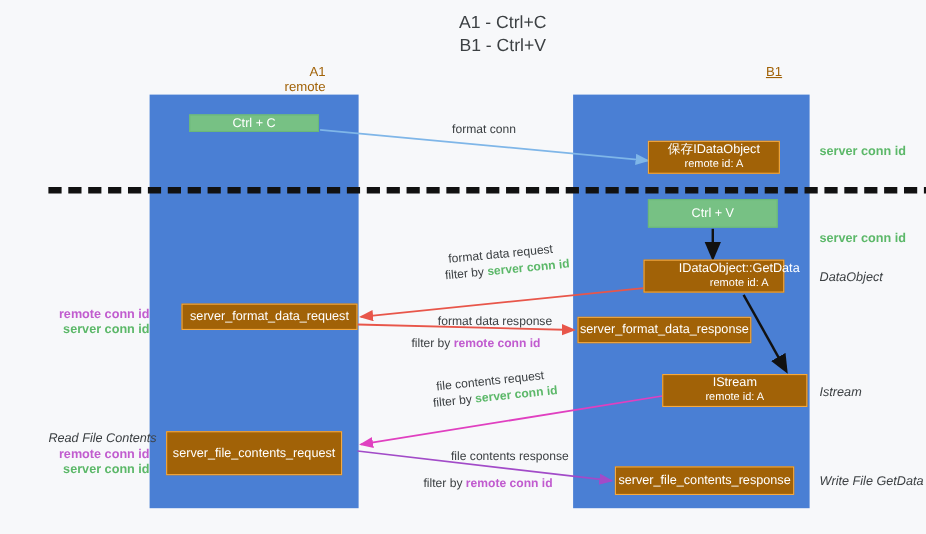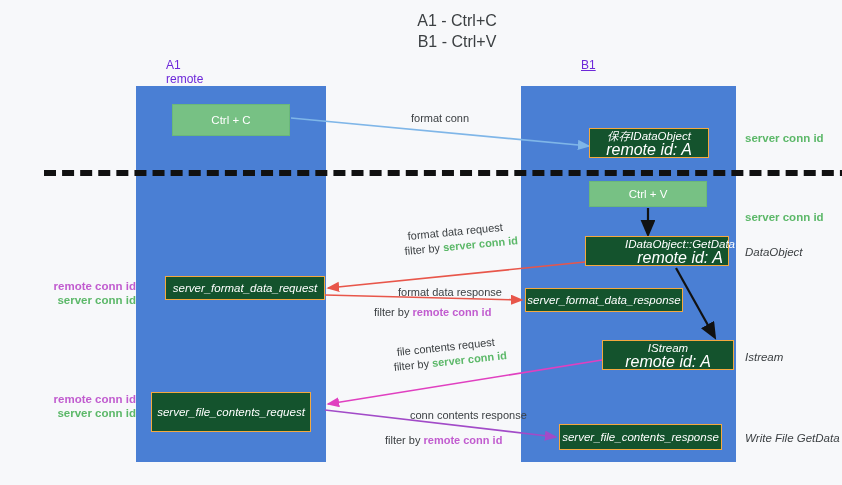--- a/index.html
+++ b/index.html
@@ -18,21 +18,21 @@
   
   #title{
     left:0;top:10px;width:842px;
     text-align:center;
     font-size:16px;line-height:21px;
     color:#3c4043;
   }
 
   
   .lane-head{
-    text-align:left;font-size:12px;line-height:14px;color:#6d28d9;
+    text-align:right;font-size:12px;line-height:14px;color:#a16207;
   }
   #head-a{left:130px;top:58px;width:130px;}
   #head-b{left:545px;top:58px;width:130px;text-decoration:underline;}
 
   
   .lane{background:#4a7fd4;}
   #lane-a{left:100px;top:86px;width:190px;height:376px;}
   #lane-b{left:485px;top:86px;width:215px;height:376px;}
 
   
@@ -44,27 +44,27 @@
   
   .node{
     box-sizing:border-box;
     display:flex;flex-direction:column;align-items:center;justify-content:center;
     text-align:center;
     font-size:11.5px;line-height:13px;
     color:#ffffff;
     border:1px solid rgba(0,0,0,.12);
   }
   .node.green{background:#77c184;border-color:#6bb879;}
-  .node.orange{background:#14532d;border-color:#f5a93f;font-style:italic;}
-  .node .l2{font-size:16px;line-height:13px;}
-
-  #n-ctrlc{left:136px;top:104px;width:118px;height:32px;justify-content:center;}
+  .node.orange{background:#a16207;border-color:#f5a93f;}
+  .node .l2{font-size:10px;line-height:13px;}
+
+  #n-ctrlc{left:136px;top:104px;width:118px;height:16px;justify-content:center;}
   #n-save{left:553px;top:128px;width:120px;height:30px;}
   #n-ctrlv{left:553px;top:181px;width:118px;height:26px;}
-  #n-getdata{left:549px;top:236px;width:144px;height:30px;padding-left:46px;}
+  #n-getdata{left:549px;top:236px;width:128px;height:30px;padding-left:46px;}
   #n-fdreq{left:129px;top:276px;width:160px;height:24px;}
   #n-fdres{left:489px;top:288px;width:158px;height:24px;}
   #n-istream{left:566px;top:340px;width:132px;height:30px;}
   #n-fcreq{left:115px;top:392px;width:160px;height:40px;}
   #n-fcres{left:523px;top:424px;width:163px;height:26px;}
 
   
   .side{font-size:11.5px;line-height:14px;}
   .green-t{color:#5cb869;font-weight:bold;}
   .magenta-t{color:#c15ccf;font-weight:bold;}
@@ -202,34 +202,35 @@
   <div id="e-fdres1" class="abs elabel">format data response</div>
   <div id="e-fdres2" class="abs elabel">
     <span>filter by </span><span class="hl-m">remote conn id</span>
   </div>
 
   <div id="e-fcreq1" class="abs elabel">file contents request</div>
   <div id="e-fcreq2" class="abs elabel">
     <span>filter by </span><span class="hl-g">server conn id</span>
   </div>
 
-  <div id="e-fcres1" class="abs elabel">conn contents response</div>
+  <div id="e-fcres1" class="abs elabel">file contents response</div>
   <div id="e-fcres2" class="abs elabel">
     <span>filter by </span><span class="hl-m">remote conn id</span>
   </div>
 
   <div id="s-serverconn1" class="abs side green-t">server conn id</div>
   <div id="s-serverconn2" class="abs side green-t">server conn id</div>
   <div id="s-dataobject" class="abs side plain-t">DataObject</div>
   <div id="s-istream" class="abs side plain-t">Istream</div>
   <div id="s-writefile" class="abs side plain-t">Write File GetData</div>
 
   <div id="s-left1" class="abs side">
     <div class="magenta-t">remote conn id</div>
     <div class="green-t">server conn id</div>
   </div>
 
   <div id="s-readfile" class="abs side">
+    <div class="plain-t">Read File Contents</div>
     <div class="magenta-t" style="text-align:right;width:92px;">remote conn id</div>
     <div class="green-t" style="text-align:right;width:92px;">server conn id</div>
   </div>
 
 </div>
 
 </body></html>

